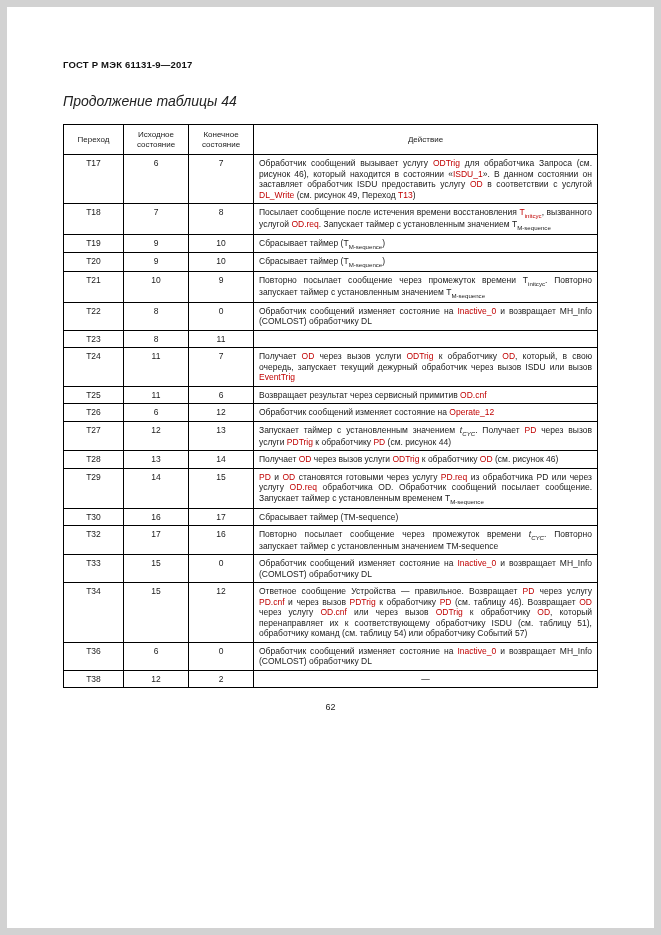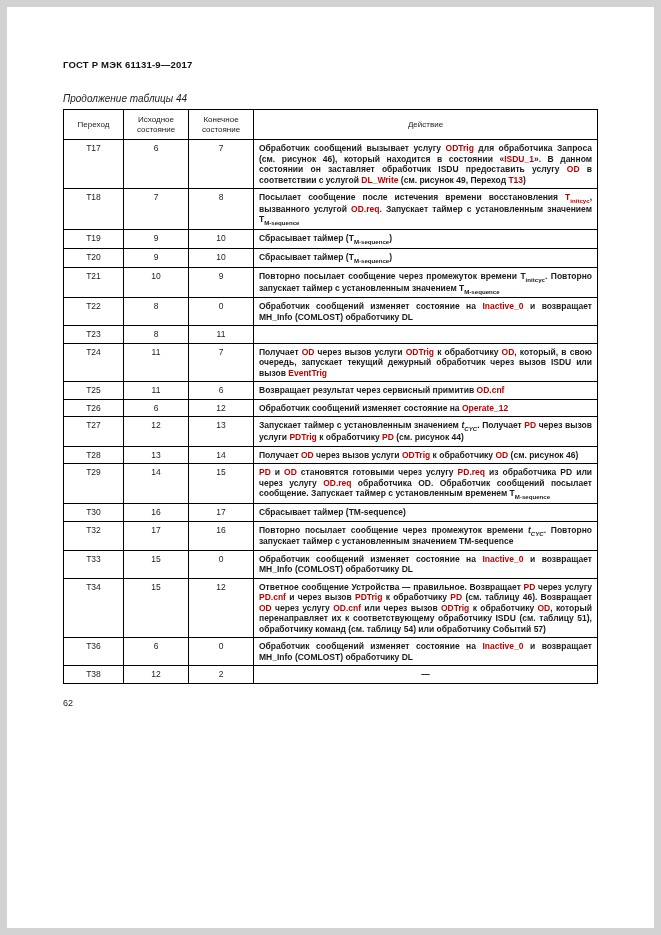--- a/index.html
+++ b/index.html
@@ -18,22 +18,22 @@
 
   .doc-header {
     font-weight: bold;
     font-size: 9.5px;
     letter-spacing: 0.2px;
     color: #111;
   }
 
   .table-caption {
     font-style: italic;
-    font-size: 10px;
-    margin: 23px 0 5px 0;
+    font-size: 14px;
+    margin: 23px 0 15px 0;
     color: #222;
   }
 
   table.gost-table {
     border-collapse: collapse;
     width: 100%;
     table-layout: fixed;
     font-size: 8.5px;
     line-height: 10.5px;
   }
@@ -47,29 +47,30 @@
   table.gost-table th {
     font-weight: normal;
     font-size: 8px;
     line-height: 9.5px;
     text-align: center;
     vertical-align: middle;
     padding: 5px 2px;
     color: #222;
   }
   td.c-col { text-align: center; }
-  td.action { text-align: justify; font-weight: bold; }
+  td.action { text-align: justify; }
   td.action.center { text-align: center; }
 
   sub { font-size: 72%; line-height: 1; }
 
   .page-number {
     font-size: 9px;
     margin-top: 14px;
     color: #222;
+    text-align: center;
   }
 
   col.w-trans { width: 60px; }
   col.w-from  { width: 65px; }
   col.w-to    { width: 65px; }
   col.w-act   { width: auto; }
 </style>
 </head>
 <body>
 

